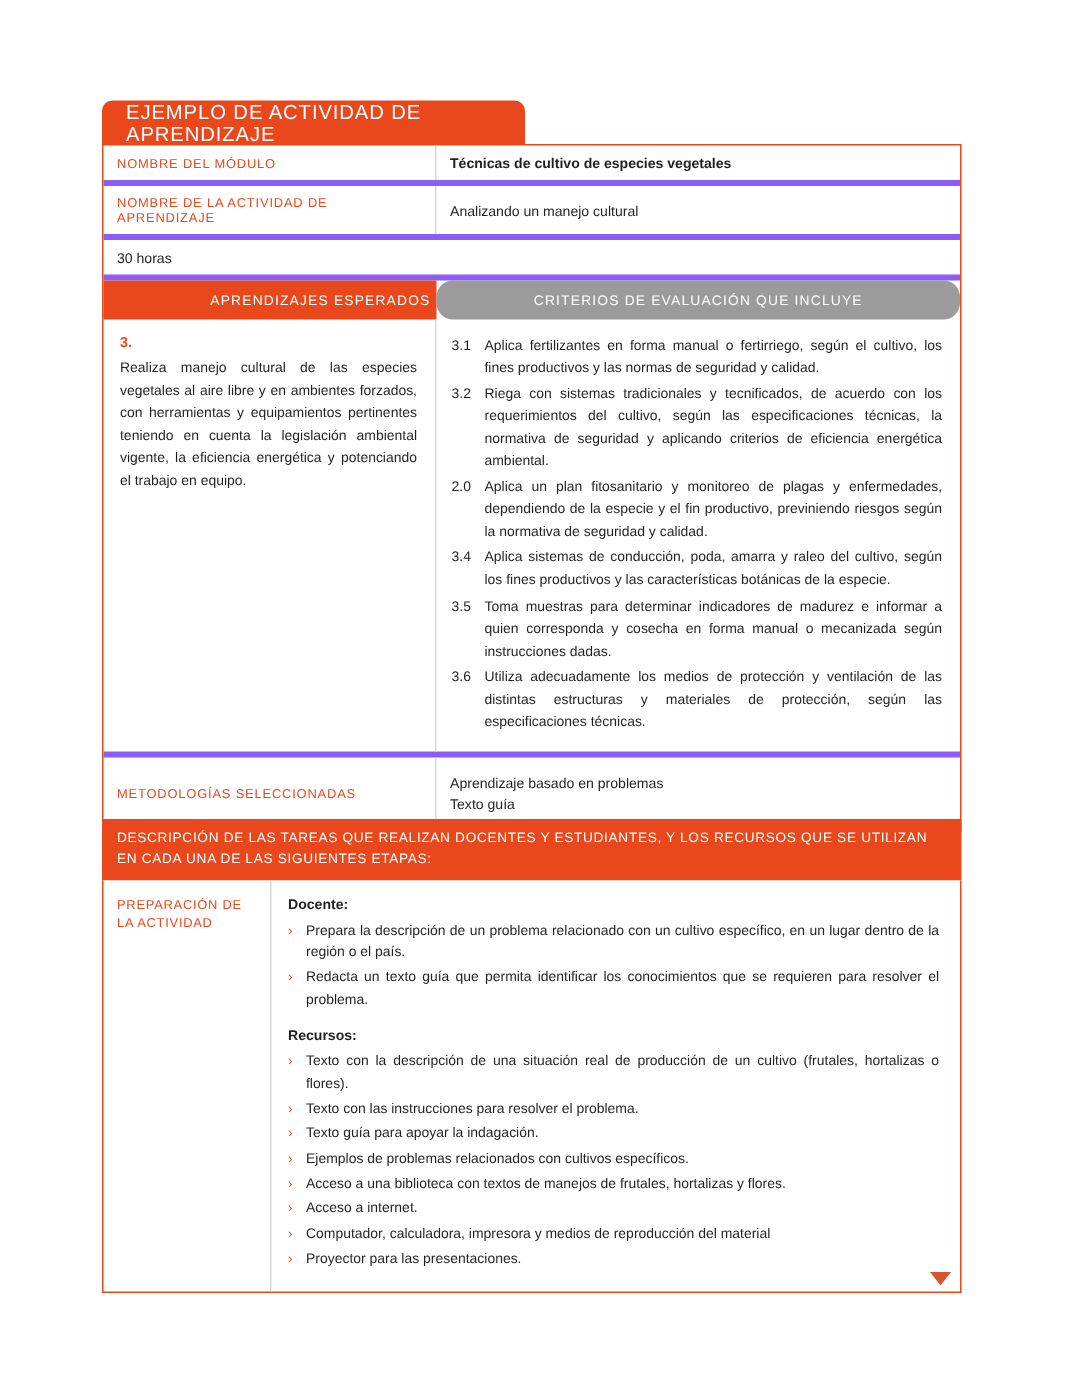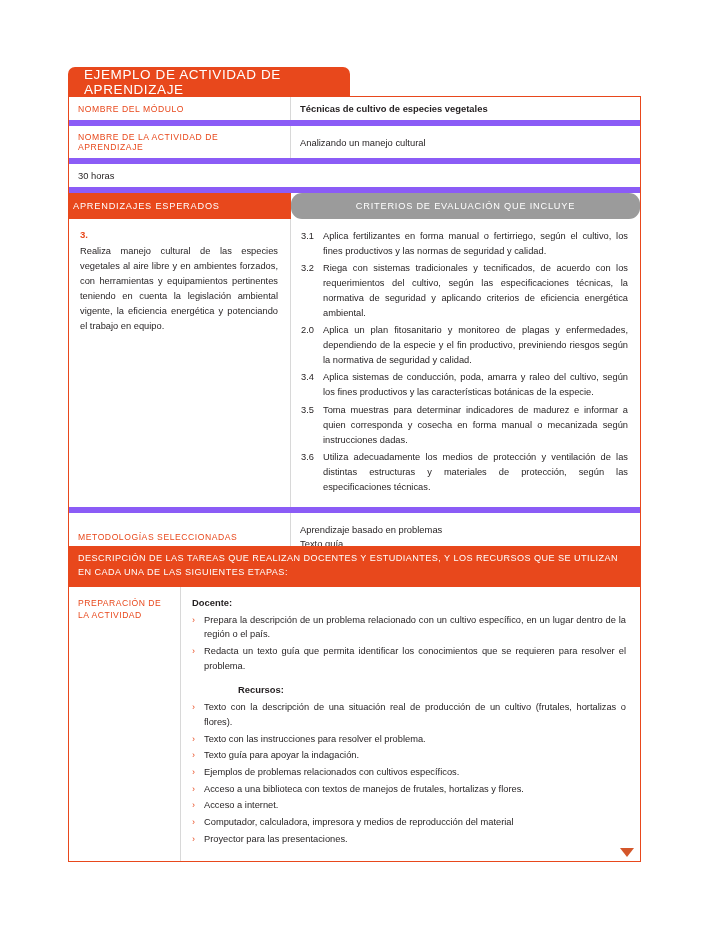--- a/index.html
+++ b/index.html
@@ -52,21 +52,21 @@
     background: #ffffff;
   }
 
   .row {
     display: flex;
     width: 100%;
     box-sizing: border-box;
   }
 
   .hairline {
-    border-bottom: 6px solid #8b5cf6;
+    border-bottom: 4px solid #8b5cf6;
   }
 
   
   .label-cell {
     width: 222px;
     min-width: 222px;
     box-sizing: border-box;
     padding: 6px 8px 6px 9px;
     color: #e8481c;
     font-size: 8.6px;
@@ -88,21 +88,21 @@
 
   
   .hdr-row { display: flex; width: 100%; }
   .hdr-orange {
     width: 222px;
     min-width: 222px;
     background: #e8481c;
     color: #ffffff;
     font-size: 9.2px;
     letter-spacing: 0.8px;
-    text-align: left;
+    text-align: right;
     padding: 8px 4px;
     box-sizing: border-box;
   }
   .hdr-grey {
     flex: 1;
     background: #9b9b9b;
     color: #ffffff;
     font-size: 9.2px;
     letter-spacing: 0.8px;
     text-align: center;
@@ -214,21 +214,21 @@
     flex: 1;
     box-sizing: border-box;
     padding: 10px 14px 12px 11px;
     position: relative;
   }
   .prep-heading {
     font-size: 9.4px;
     font-weight: bold;
     margin: 0 0 5px 0;
   }
-  .prep-heading.spaced { margin-top: 11px; margin-left: 46px; }
+  .prep-heading.spaced { margin-top: 11px; }
   .bullet-item {
     display: flex;
     font-size: 9.3px;
     line-height: 1.58;
     margin-bottom: 2px;
   }
   .bullet-mark {
     color: #e8481c;
     width: 12px;
     min-width: 12px;

